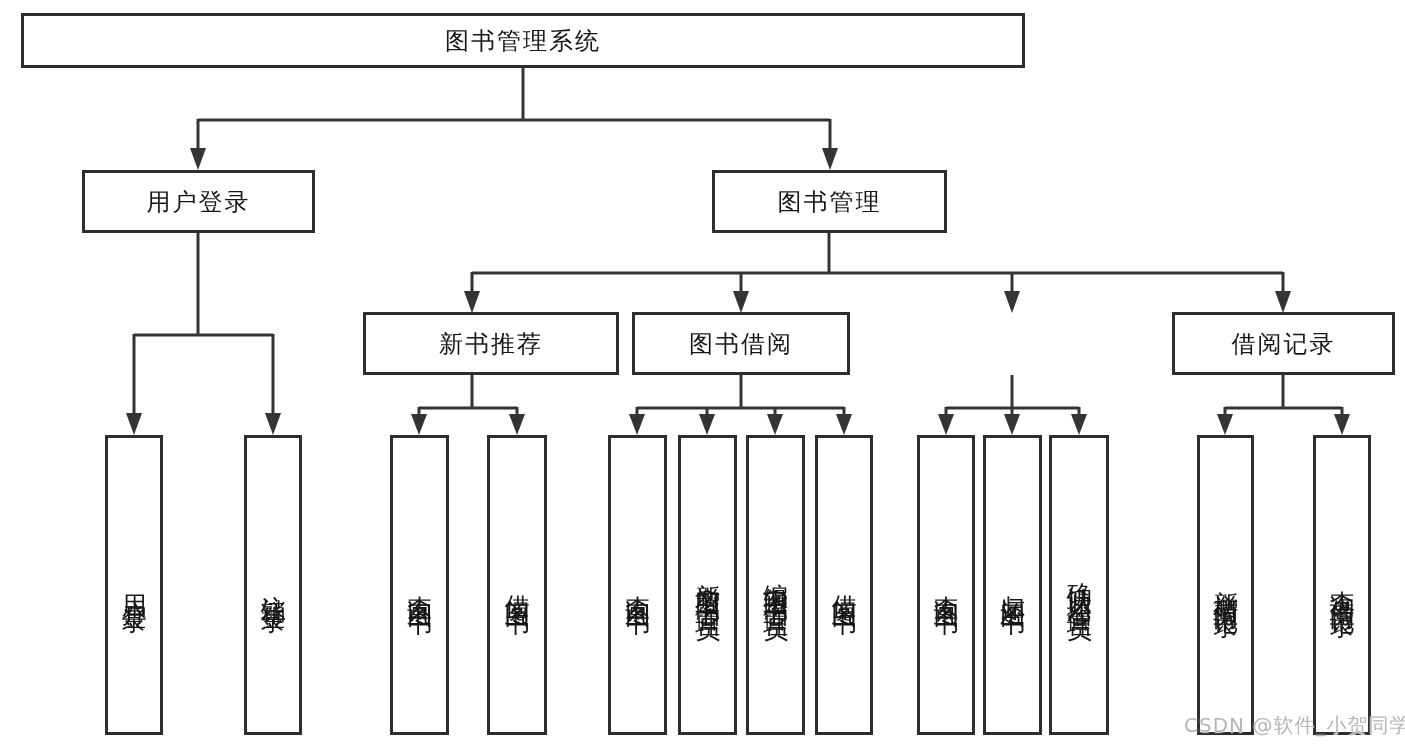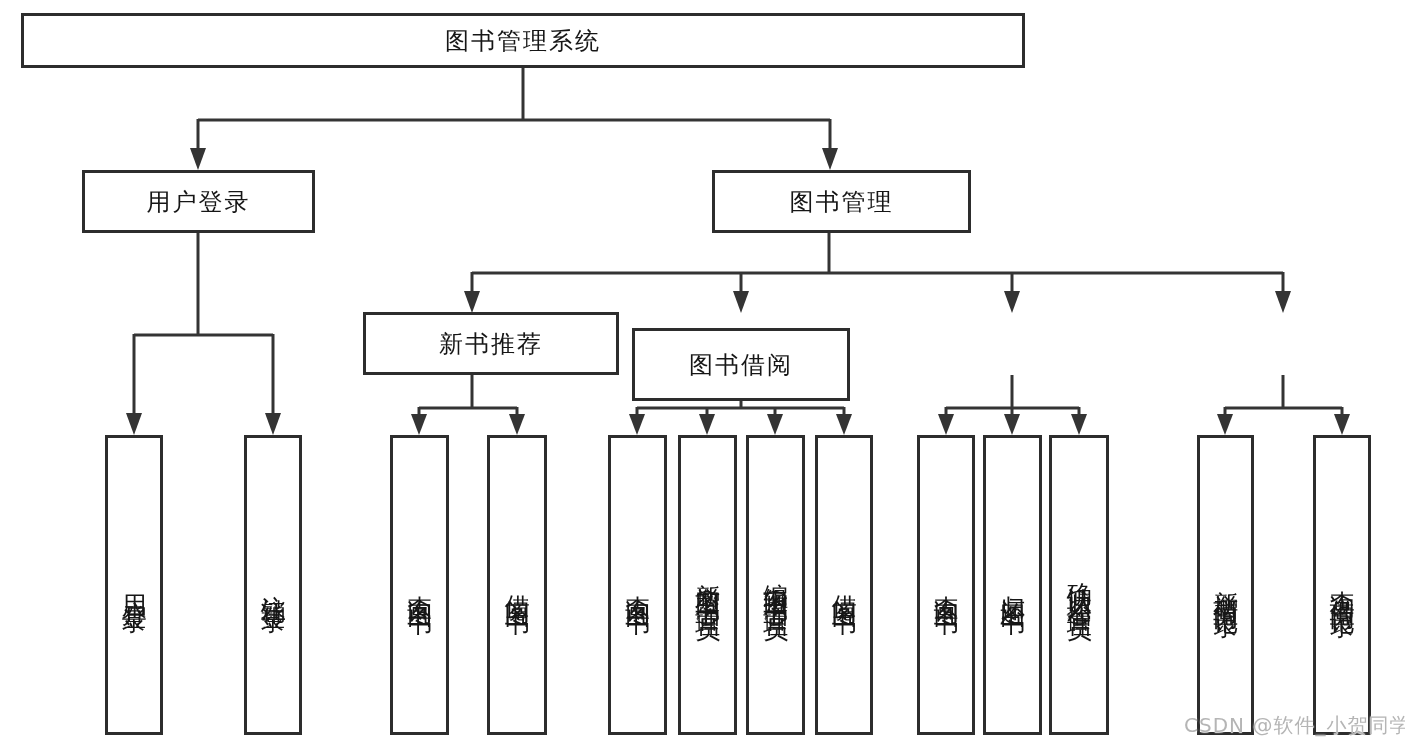--- a/index.html
+++ b/index.html
@@ -124,24 +124,25 @@
       <polygon points="1004,414 1020,414 1012,435"></polygon>
       <polygon points="1071,414 1087,414 1079,435"></polygon>
       <polygon points="1217,414 1233,414 1225,435"></polygon>
       <polygon points="1334,414 1350,414 1342,435"></polygon>
     </g>
   </svg>
 
   <div class="node h" style="left:21px; top:13px; width:1004px; height:55px">图书管理系统</div>
 
   <div class="node h" style="left:82px; top:170px; width:233px; height:63px">用户登录</div>
-  <div class="node h" style="left:712px; top:170px; width:259px; height:63px">图书管理</div>
+  <div class="node h" style="left:712px; top:170px; width:235px; height:63px">图书管理</div>
 
   <div class="node h" style="left:363px; top:312px; width:256px; height:63px">新书推荐</div>
-  <div class="node h" style="left:632px; top:328px; width:218px; height:73px">图书借阅</div>
+  <div class="node h" style="left:632px; top:312px; width:218px; height:63px">图书借阅</div>
+  <div class="node h" style="left:1172px; top:312px; width:223px; height:63px">借阅记录</div>
 
   <div class="node v" style="left:105px; top:435px; width:58px; height:300px">用户登录</div>
   <div class="node v" style="left:244px; top:435px; width:58px; height:300px">注销登录</div>
 
   <div class="node v" style="left:390px; top:435px; width:59px; height:300px">查询图书</div>
   <div class="node v" style="left:487px; top:435px; width:60px; height:300px">借阅图书</div>
 
   <div class="node v" style="left:608px; top:435px; width:59px; height:300px">查询图书</div>
   <div class="node v" style="left:678px; top:435px; width:59px; height:300px">新增图书（管理员）</div>
   <div class="node v" style="left:746px; top:435px; width:59px; height:300px">编辑图书（管理员）</div>

